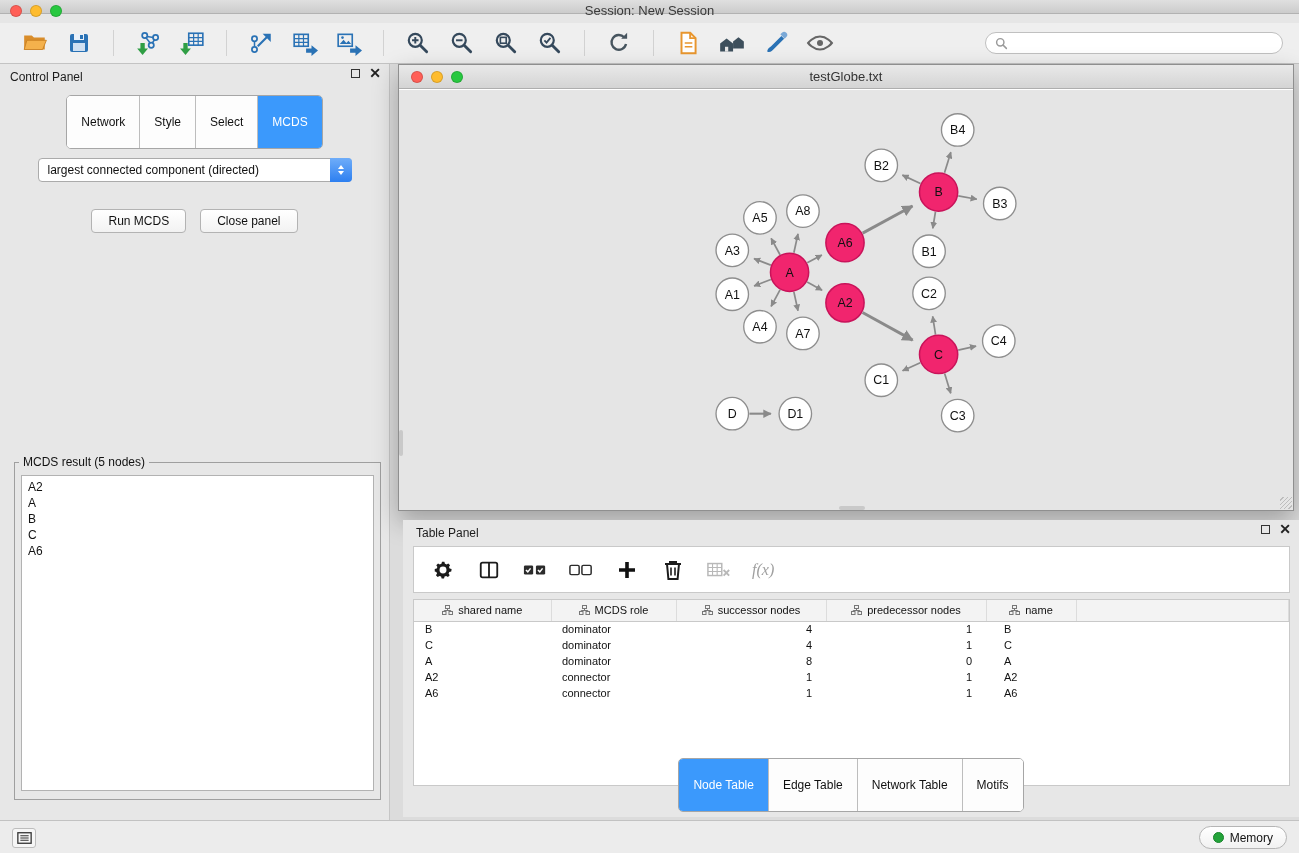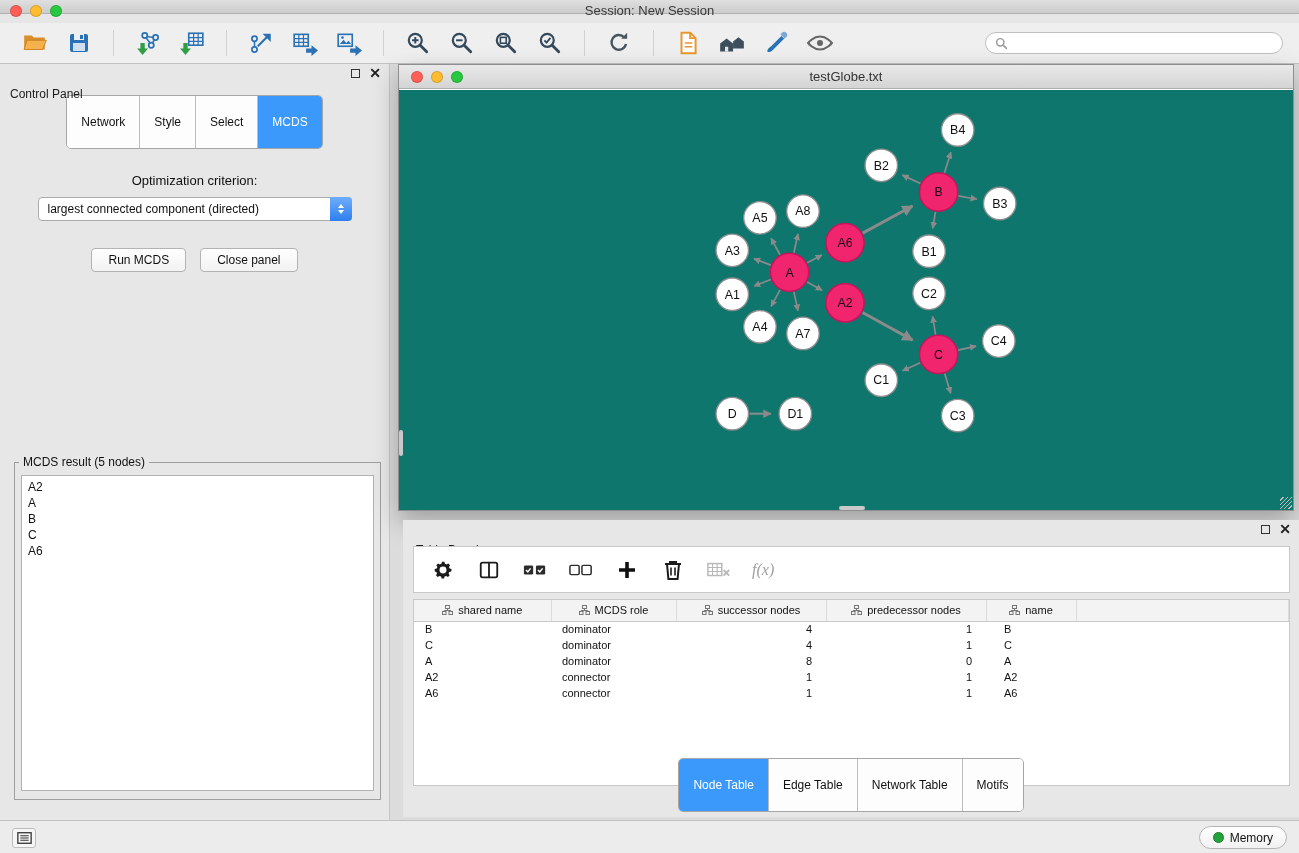--- a/index.html
+++ b/index.html
@@ -25,21 +25,21 @@
     border-radius:12px; display:flex; align-items:center; gap:6px; padding:0 9px; }
   .search-box input { border:none; outline:none; flex:1; font-size:12px; font-family:"Liberation Sans",sans-serif; background:transparent; }
 
   
   .main { position:absolute; top:64px; left:0; right:0; bottom:33px; background:#dcdcdc; }
 
   
   .control-panel { position:absolute; left:0; top:0; width:390px; height:100%;
     background:#e7e7e7; border-right:1px solid #c6c6c6; }
   .panel-header { position:relative; height:26px; }
-  .panel-header .panel-title { position:absolute; left:10px; top:17px; line-height:26px; font-size:12px; color:#1c1c1c; }
+  .panel-header .panel-title { position:absolute; left:10px; top:0; line-height:26px; font-size:12px; color:#1c1c1c; }
   .panel-win-btns { position:absolute; right:8px; top:5px; display:flex; gap:9px; align-items:center; }
   .float-glyph { width:9px; height:9px; border:1.5px solid #333; display:inline-block; }
   .close-glyph { font-size:14px; font-weight:700; color:#222; line-height:9px; }
 
   .seg-tabs { display:flex; justify-content:center; margin-top:5px; }
   .seg { display:inline-flex; border:1px solid #a6a6a6; border-radius:5px; overflow:hidden; background:#fff; }
   .seg .seg-item { font-size:12px; padding:19px 14px; color:#111; border-right:1px solid #bdbdbd; cursor:default; background:#fdfdfd; }
   .seg .seg-item:last-child { border-right:none; }
   .seg .seg-item.active { background:#3b99fc; color:#fff; }
 
@@ -61,21 +61,21 @@
   .mcds-fieldset legend { font-size:12px; color:#111; margin-left:4px; padding:0 4px; }
   .listbox { position:absolute; left:6px; right:6px; top:6px; bottom:8px; background:#fff;
     border:1px solid #b2b2b2; padding:3px 6px; font-size:12px; line-height:16px; color:#111; overflow:auto; }
 
   
   .network-window { position:absolute; left:398px; top:0; width:896px; height:447px;
     background:#fff; border:1px solid #8f8f8f; box-shadow:0 10px 24px rgba(0,0,0,.28); }
   .nw-titlebar { position:relative; height:24px; background:linear-gradient(#e9e9e9,#d4d4d4); border-bottom:1px solid #aeaeae; }
   .nw-titlebar .traffic { top:6px; left:12px; }
   .nw-titlebar .title-text { text-align:center; line-height:24px; font-size:13px; color:#333; }
-  .nw-canvas { position:absolute; top:25px; left:0; right:0; bottom:0; background:#0f766e;padding-left:40px; }
+  .nw-canvas { position:absolute; top:25px; left:0; right:0; bottom:0; background:#e5e5e5;padding-left:40px; }
   .nw-canvas svg { display:block; width:100%; height:100%; }
   .resize-grip { position:absolute; right:1px; bottom:1px; width:12px; height:12px;
     background:repeating-linear-gradient(135deg, transparent 0 2px, #bdbdbd 2px 3px); }
   .scroll-nub-left { position:absolute; left:0; top:340px; width:4px; height:26px; background:#c9c9c9; border-radius:2px; }
   .scroll-nub-bottom { position:absolute; left:440px; bottom:0; width:26px; height:4px; background:#c9c9c9; border-radius:2px; }
 
   
   .table-panel { position:absolute; left:403px; top:456px; width:896px; height:297px; background:#e7e7e7; }
   .tp-toolbar { position:absolute; left:10px; right:9px; top:26px; height:47px; background:#fff;
     border:1px solid #c9c9c9; display:flex; align-items:center; padding:0 16px; gap:20px; }
@@ -260,21 +260,20 @@
 
       <div class="seg-tabs">
         <div class="seg" id="cp-tabs">
             <div class="seg-item">Network</div>
             <div class="seg-item">Style</div>
             <div class="seg-item">Select</div>
             <div class="seg-item active">MCDS</div>
           </div>
       </div>
 
-      <div class="opt-label">Optimization criterion:</div>
 
       <div class="dropdown">
         <span>largest connected component (directed)</span>
         <span class="dd-stepper">
           <span class="tri-up"></span>
           <span class="tri-down"></span>
         </span>
       </div>
 
       <div class="cp-buttons">

